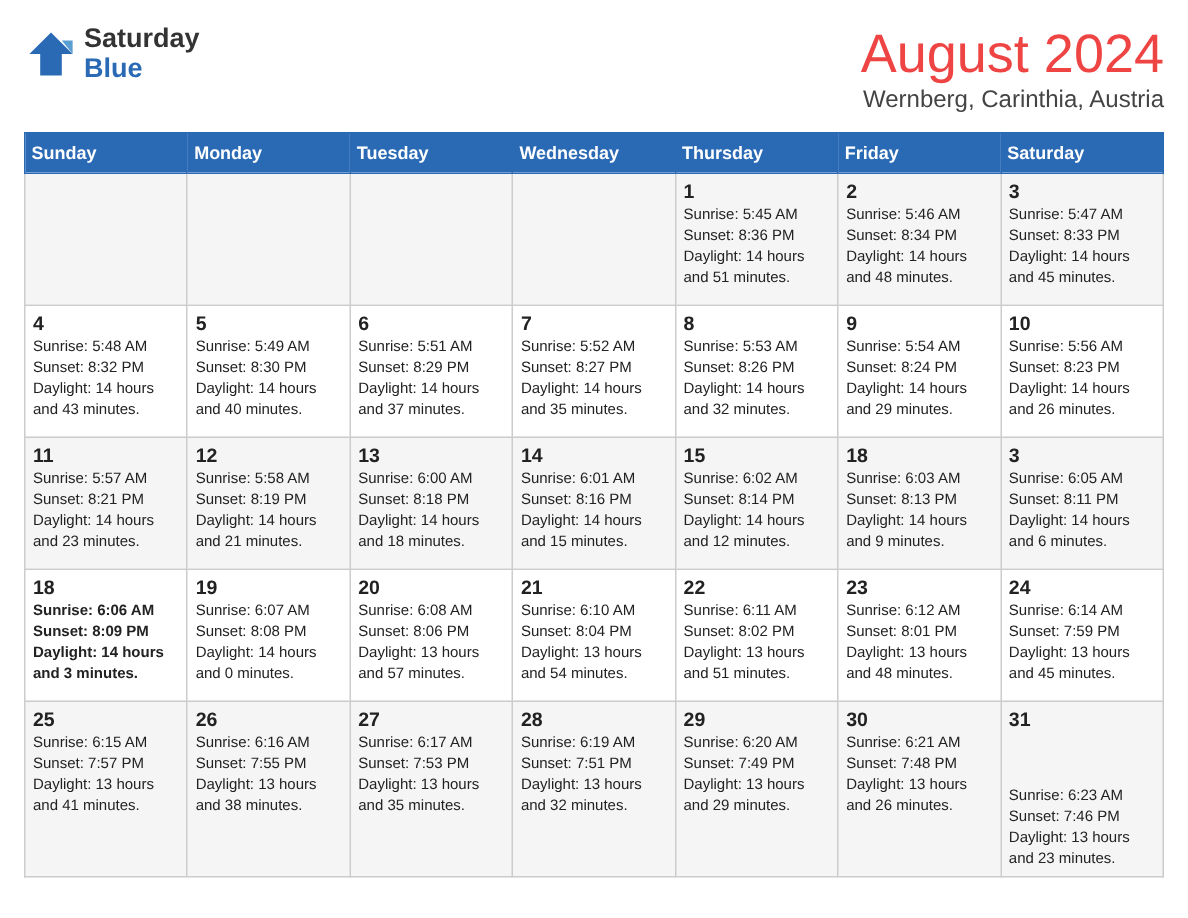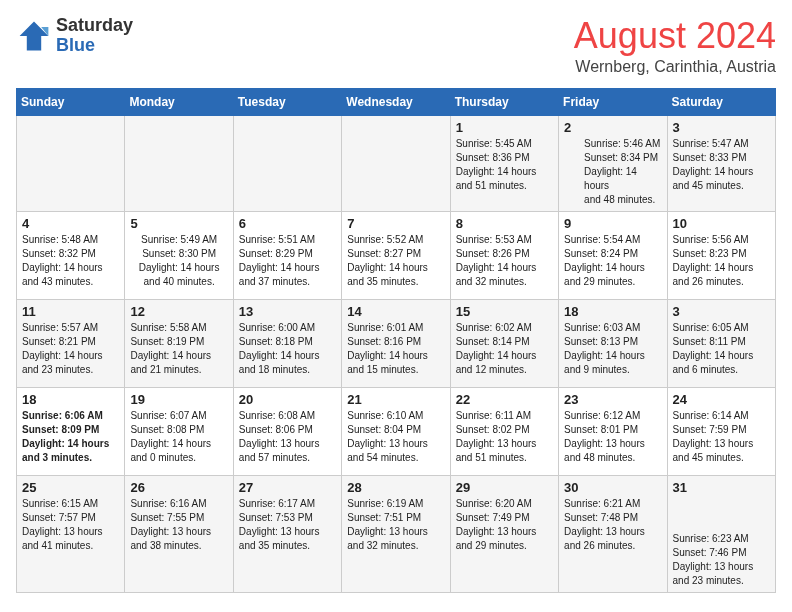--- a/index.html
+++ b/index.html
@@ -131,21 +131,21 @@
         <td class="empty-cell"></td>
         <td>
           <span class="day-num">1</span>
           <div class="day-info" style="white-space: pre-line;">Sunrise: 5:45 AM
 Sunset: 8:36 PM
 Daylight: 14 hours
 and 51 minutes.</div>
         </td>
         <td>
           <span class="day-num">2</span>
-          <div class="day-info" style="white-space: pre-line; margin-left: 20px;">Sunrise: 5:46 AM
+          <div class="day-info" style="white-space: pre-line;">Sunrise: 5:46 AM
 Sunset: 8:34 PM
 Daylight: 14 hours
 and 48 minutes.</div>
         </td>
         <td>
           <span class="day-num">3</span>
           <div class="day-info" style="white-space: pre-line;">Sunrise: 5:47 AM
 Sunset: 8:33 PM
 Daylight: 14 hours
 and 45 minutes.</div>
@@ -154,21 +154,21 @@
       <tr>
         <td>
           <span class="day-num">4</span>
           <div class="day-info" style="white-space: pre-line;">Sunrise: 5:48 AM
 Sunset: 8:32 PM
 Daylight: 14 hours
 and 43 minutes.</div>
         </td>
         <td>
           <span class="day-num">5</span>
-          <div class="day-info" style="white-space: pre-line; text-align: center;">Sunrise: 5:49 AM
+          <div class="day-info" style="white-space: pre-line;">Sunrise: 5:49 AM
 Sunset: 8:30 PM
 Daylight: 14 hours
 and 40 minutes.</div>
         </td>
         <td>
           <span class="day-num">6</span>
           <div class="day-info" style="white-space: pre-line;">Sunrise: 5:51 AM
 Sunset: 8:29 PM
 Daylight: 14 hours
 and 37 minutes.</div>

